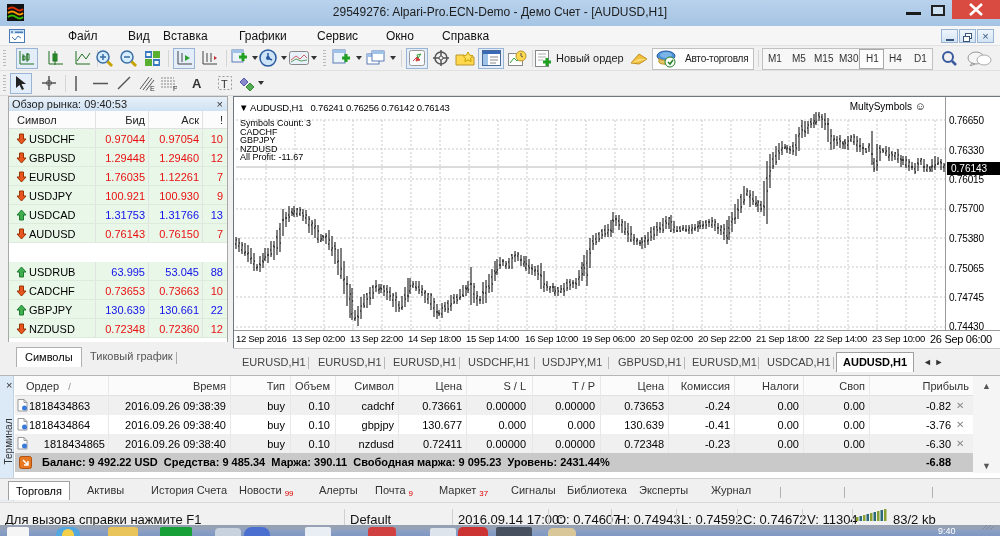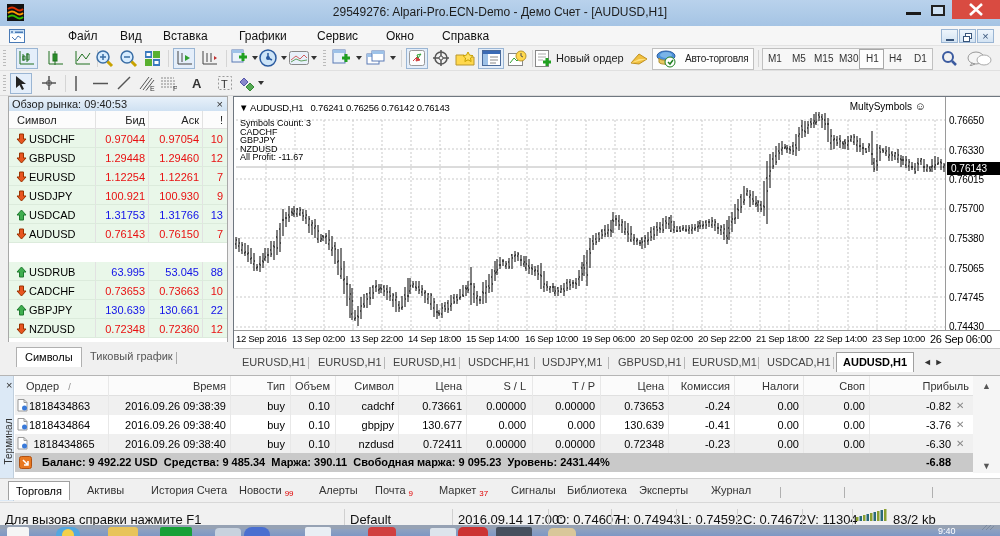--- a/index.html
+++ b/index.html
@@ -92,21 +92,21 @@
 
 <div class="abs" id="menubar">
   <svg class="abs" style="left:9px;top:3px" width="16" height="14">
         <rect x="0.5" y="0.5" width="15" height="13" fill="#fff" stroke="#4a7ab5"></rect>
         <rect x="1" y="1" width="14" height="4" fill="#cde3f7"></rect>
         <circle cx="3" cy="3" r="1" fill="#4a7ab5"></circle>
         <rect x="6" y="2.5" width="8" height="1.5" fill="#4a7ab5"></rect>
         <path d="M3 8 l3 3 l3-4 l3 2" stroke="#4a7ab5" fill="none"></path>
       </svg>
   <div class="menu-item" style="left:68px">Файл</div>
-  <div class="menu-item" style="left:120px">Вид</div>
+  <div class="menu-item" style="left:128px">Вид</div>
   <div class="menu-item" style="left:163px">Вставка</div>
   <div class="menu-item" style="left:239px">Графики</div>
   <div class="menu-item" style="left:317px">Сервис</div>
   <div class="menu-item" style="left:386px">Окно</div>
   <div class="menu-item" style="left:442px">Справка</div>
   <div class="mdibtn" style="left:941px">
         <div style="position:absolute;left:4px;top:9px;width:8px;height:2px;background:#37547a"></div>
       </div>
   <div class="mdibtn" style="left:959px">
         <div style="position:absolute;left:5px;top:3px;width:7px;height:6px;border:1px solid #37547a;background:#fff"></div>
@@ -340,21 +340,21 @@
         <div class="mw-num red" style="left:186px;width:28px">12</div>
         <div class="mw-grid" style="left:86px"></div>
         <div class="mw-grid" style="left:139px"></div>
         <div class="mw-grid" style="left:193px"></div>
       </div>
 <div class="mw-row" style="top:70px;background:#e9f7e9">
         <svg class="arrdn" style="left:7px;top:4px;position:absolute" width="11" height="12">
           <path d="M3.5 1h4v5H10L5.5 11 1 6h2.5z" fill="#e85520" stroke="#993300" stroke-width="1"></path>
         </svg>
         <div class="mw-sym">EURUSD</div>
-        <div class="mw-num red" style="left:76px;width:60px">1.12254</div>
+        <div class="mw-num red" style="left:76px;width:60px">1.76035</div>
         <div class="mw-num red" style="left:130px;width:60px">1.12261</div>
         <div class="mw-num red" style="left:186px;width:28px">7</div>
         <div class="mw-grid" style="left:86px"></div>
         <div class="mw-grid" style="left:139px"></div>
         <div class="mw-grid" style="left:193px"></div>
       </div>
 <div class="mw-row" style="top:89px;background:#e9f7e9">
         <svg class="arrdn" style="left:7px;top:4px;position:absolute" width="11" height="12">
           <path d="M3.5 1h4v5H10L5.5 11 1 6h2.5z" fill="#e85520" stroke="#993300" stroke-width="1"></path>
         </svg>
@@ -596,21 +596,21 @@
 <div class="tgrid" style="left:788px"></div>
 <div class="tgrid" style="left:854px"></div>
 <div class="td" style="left:941px;color:#888;font-size:10px">✕</div>
 </div>
 <div class="trow" style="top:58px;background:#f0f0f0">
 <svg style="position:absolute;left:2px;top:3px" width="11" height="13">
           <path d="M1 .5h6l3 3V12H1z" fill="#fff" stroke="#999"></path>
           <path d="M7 .5v3h3" fill="none" stroke="#999"></path>
           <circle cx="7.5" cy="9" r="2.5" fill="#3a7ad9"></circle>
         </svg>
-<div class="td" style="left:14px;width:70px;text-align:center">1818434865</div>
+<div class="td" style="left:20px;width:70px;text-align:right">1818434865</div>
 <div class="td" style="left:81px;width:130px">2016.09.26 09:38:40</div>
 <div class="td" style="left:140px;width:130px">buy</div>
 <div class="td" style="left:185px;width:130px">0.10</div>
 <div class="td" style="left:249px;width:130px">nzdusd</div>
 <div class="td" style="left:317px;width:130px">0.72411</div>
 <div class="td" style="left:381px;width:130px">0.00000</div>
 <div class="td" style="left:450px;width:130px">0.00000</div>
 <div class="td" style="left:519px;width:130px">0.72348</div>
 <div class="td" style="left:585px;width:130px">-0.23</div>
 <div class="td" style="left:654px;width:130px">0.00</div>

